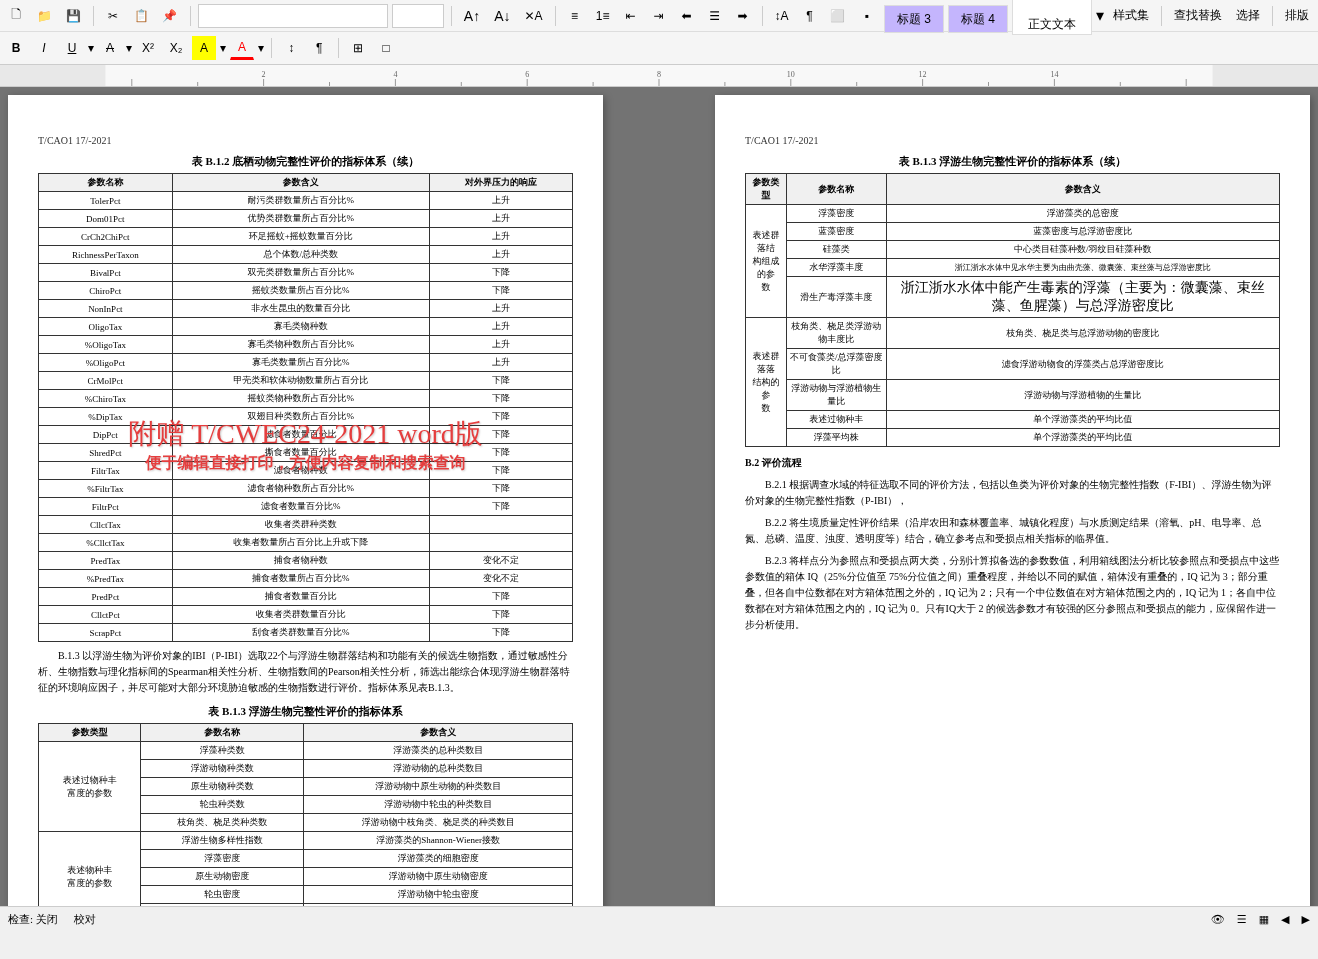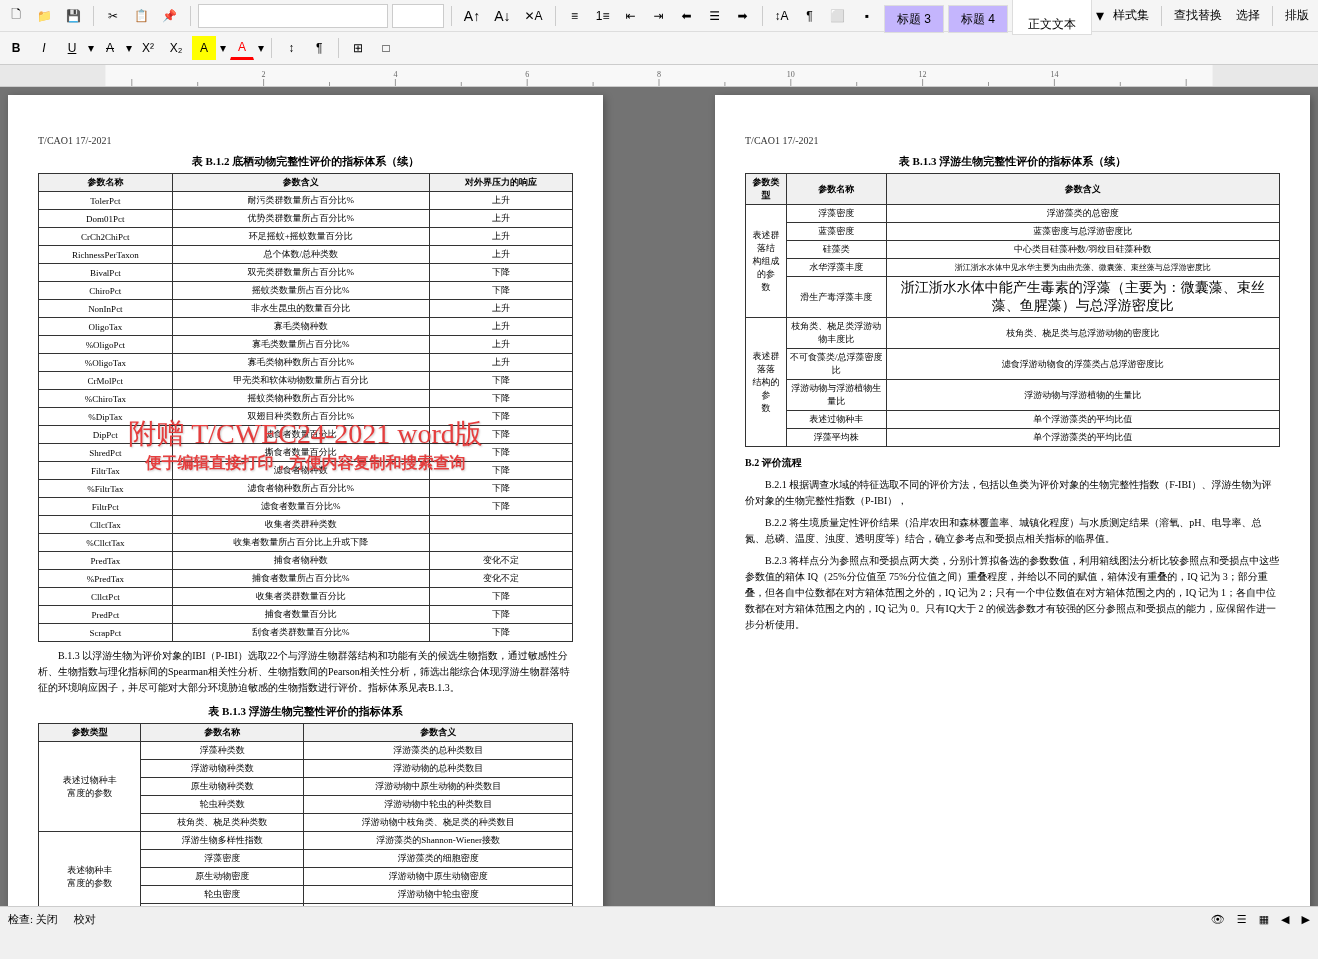--- a/index.html
+++ b/index.html
@@ -220,27 +220,27 @@
               <td>NonInPct</td>
               <td>非水生昆虫的数量百分比</td>
               <td>上升</td>
             </tr>
             <tr>
               <td>OligoTax</td>
               <td>寡毛类物种数</td>
               <td>上升</td>
             </tr>
             <tr>
+              <td>%OligoTax</td>
+              <td>寡毛类物种数所占百分比%</td>
+              <td>上升</td>
+            </tr>
+            <tr>
               <td>%OligoPct</td>
               <td>寡毛类数量所占百分比%</td>
-              <td>上升</td>
-            </tr>
-            <tr>
-              <td>%OligoTax</td>
-              <td>寡毛类物种数所占百分比%</td>
               <td>上升</td>
             </tr>
             <tr>
               <td>CrMolPct</td>
               <td>甲壳类和软体动物数量所占百分比</td>
               <td>下降</td>
             </tr>
             <tr>
               <td>%ChiroTax</td>
               <td>摇蚊类物种数所占百分比%</td>
@@ -290,27 +290,27 @@
               <td>PredTax</td>
               <td>捕食者物种数</td>
               <td>变化不定</td>
             </tr>
             <tr>
               <td>%PredTax</td>
               <td>捕食者数量所占百分比%</td>
               <td>变化不定</td>
             </tr>
             <tr>
+              <td>PredPct</td>
+              <td>捕食者数量百分比</td>
+              <td>下降</td>
+            </tr>
+            <tr>
               <td>CllctPct</td>
               <td>收集者类群数量百分比</td>
-              <td>下降</td>
-            </tr>
-            <tr>
-              <td>PredPct</td>
-              <td>捕食者数量百分比</td>
               <td>下降</td>
             </tr>
             <tr>
               <td>ScrapPct</td>
               <td>刮食者类群数量百分比%</td>
               <td>下降</td>
             </tr>
           </tbody>
       </table>
 

